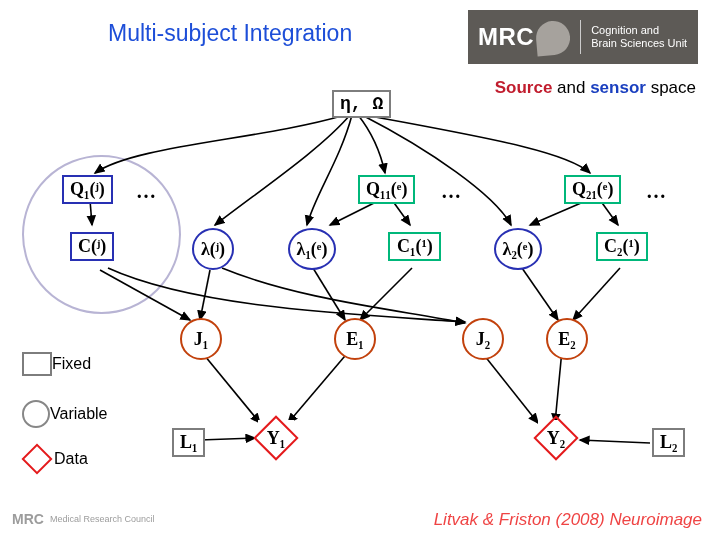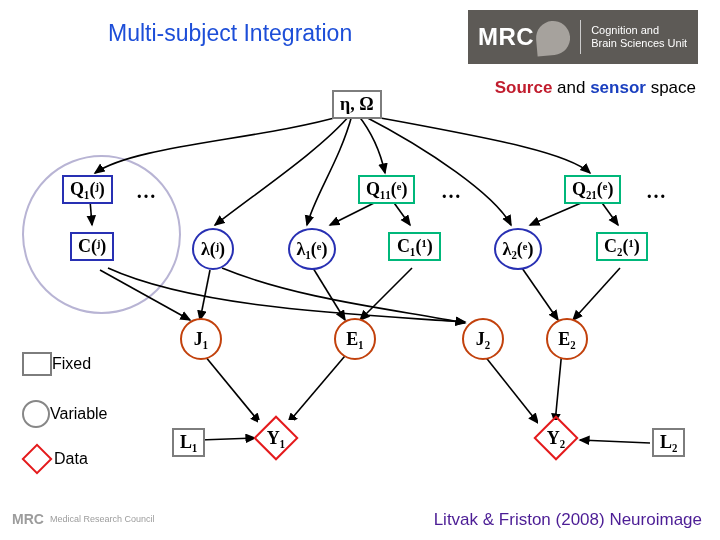--- a/index.html
+++ b/index.html
@@ -98,21 +98,21 @@
     z-index:1;
     background:transparent;
   }
   .dots { border:none; background:transparent; font-weight:bold; font-size:20px; letter-spacing:2px;}
 
   
   .legend { position:absolute; left: 22px; font-size:16px; display:flex; align-items:center; gap:0; }
   .lg-box { width:26px; height:20px; border:2px solid #7d7d7d; }
   .lg-circle { width:24px; height:24px; border:2px solid #878787; border-radius:50%; }
   .lg-diamond { width:18px; height:18px; border:2px solid #e41a1c; transform:rotate(45deg); }
-  .citation { position:absolute; right:18px; bottom:10px; font-size:17px; color:#4c1d95; }
+  .citation { position:absolute; right:18px; bottom:10px; font-size:17px; font-style:italic; color:#ef4444; }
 
   .footer-logo { position:absolute; left:12px; bottom:10px; width:150px; height:22px; font-size:9px; color:#9c9c9c; display:flex; align-items:center; gap:6px; }
   .footer-logo .m { font-weight:bold; font-size:14px; }
 
   svg.edges { position:absolute; top:0; left:0; width:720px; height:540px; z-index:2; pointer-events:none; }
 </style>
 </head>
 <body>
 
 <div class="title" style="top:20px; left:108px;">Multi-subject Integration</div>
@@ -170,21 +170,21 @@
 
   <path d="M200,350 L260,423" stroke="#000" fill="none" stroke-width="1.6" marker-end="url(#ah)"></path>
   <path d="M350,350 L288,423" stroke="#000" fill="none" stroke-width="1.6" marker-end="url(#ah)"></path>
   <path d="M200,440 L255,438" stroke="#000" fill="none" stroke-width="1.6" marker-end="url(#ah)"></path>
 
   <path d="M480,350 L538,423" stroke="#000" fill="none" stroke-width="1.6" marker-end="url(#ah)"></path>
   <path d="M562,350 L555,423" stroke="#000" fill="none" stroke-width="1.6" marker-end="url(#ah)"></path>
   <path d="M650,443 L580,440" stroke="#000" fill="none" stroke-width="1.6" marker-end="url(#ah)"></path>
 </svg>
 
-<div class="node rect-gray" style="top:90px; left:332px;">η, Ω</div>
+<div class="node rect-gray" style="top:90px; left:332px;font-family:Liberation Mono, monospace;">η, Ω</div>
 
 <div class="node rect-blue" style="top:175px; left:62px;">Q₁(ʲ)</div>
 <div class="node dots" style="top:178px; left:130px;">…</div>
 
 <div class="node rect-green" style="top:175px; left:358px;">Q₁₁(ᵉ)</div>
 <div class="node dots" style="top:178px; left:435px;">…</div>
 <div class="node rect-green" style="top:175px; left:564px;">Q₂₁(ᵉ)</div>
 <div class="node dots" style="top:178px; left:640px;">…</div>
 
 <div class="node rect-blue" style="top:232px; left:70px;">C(ʲ)</div>

